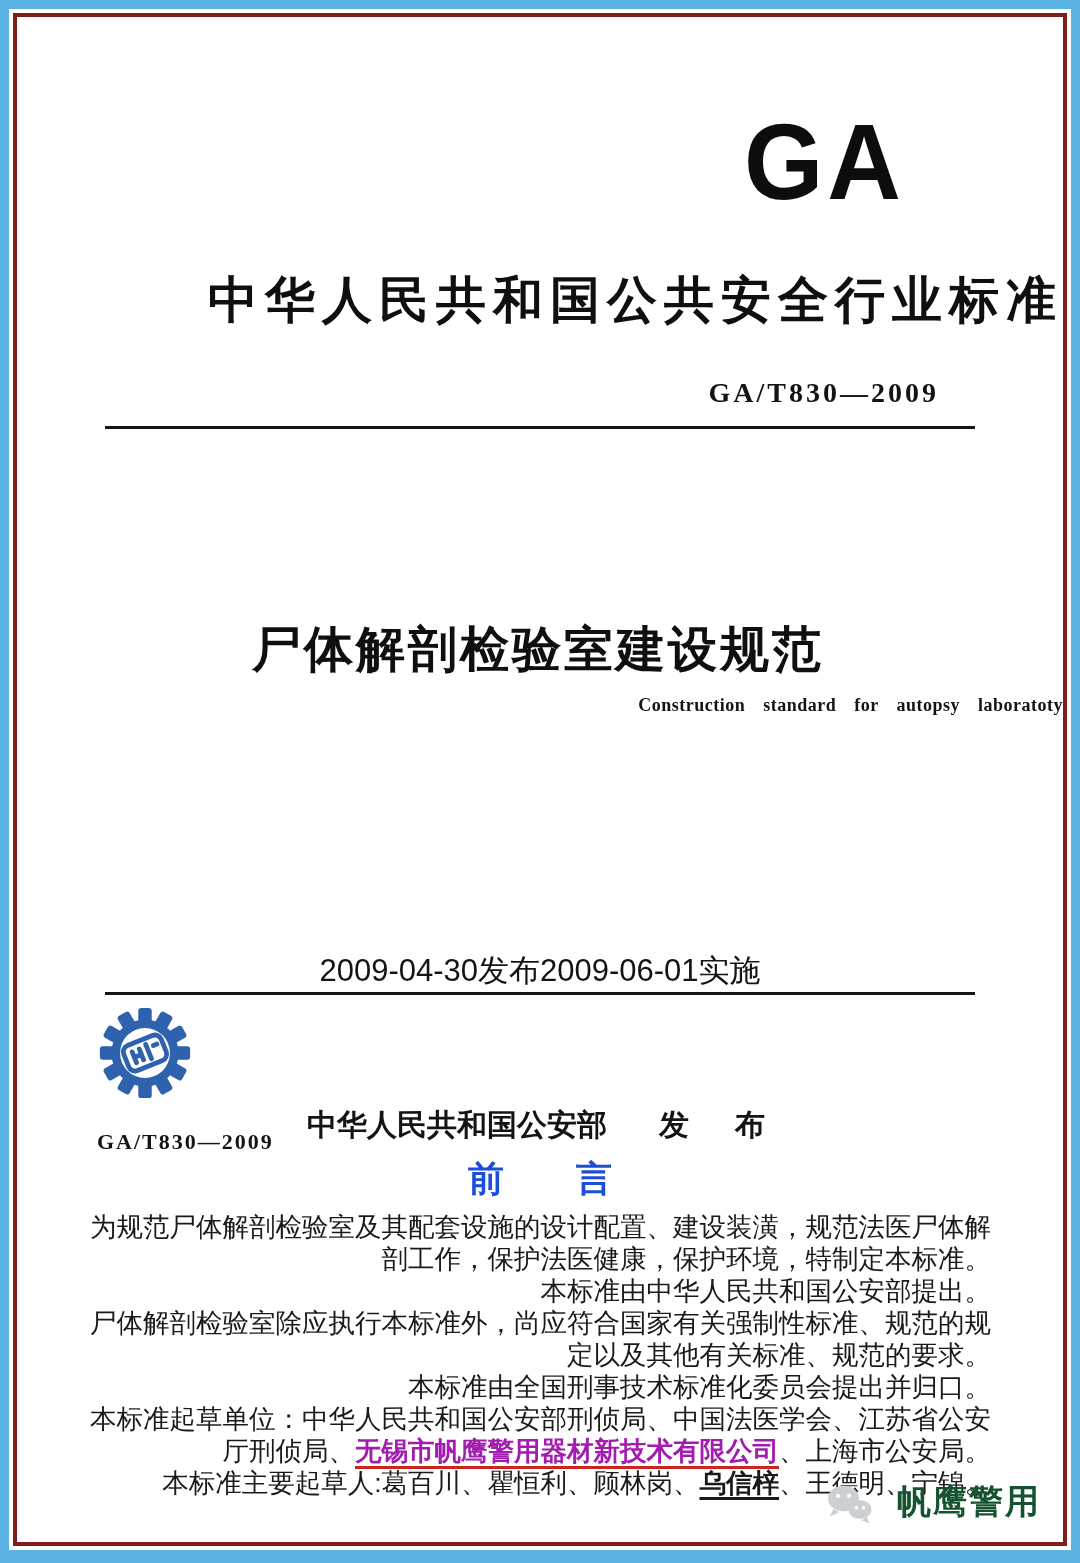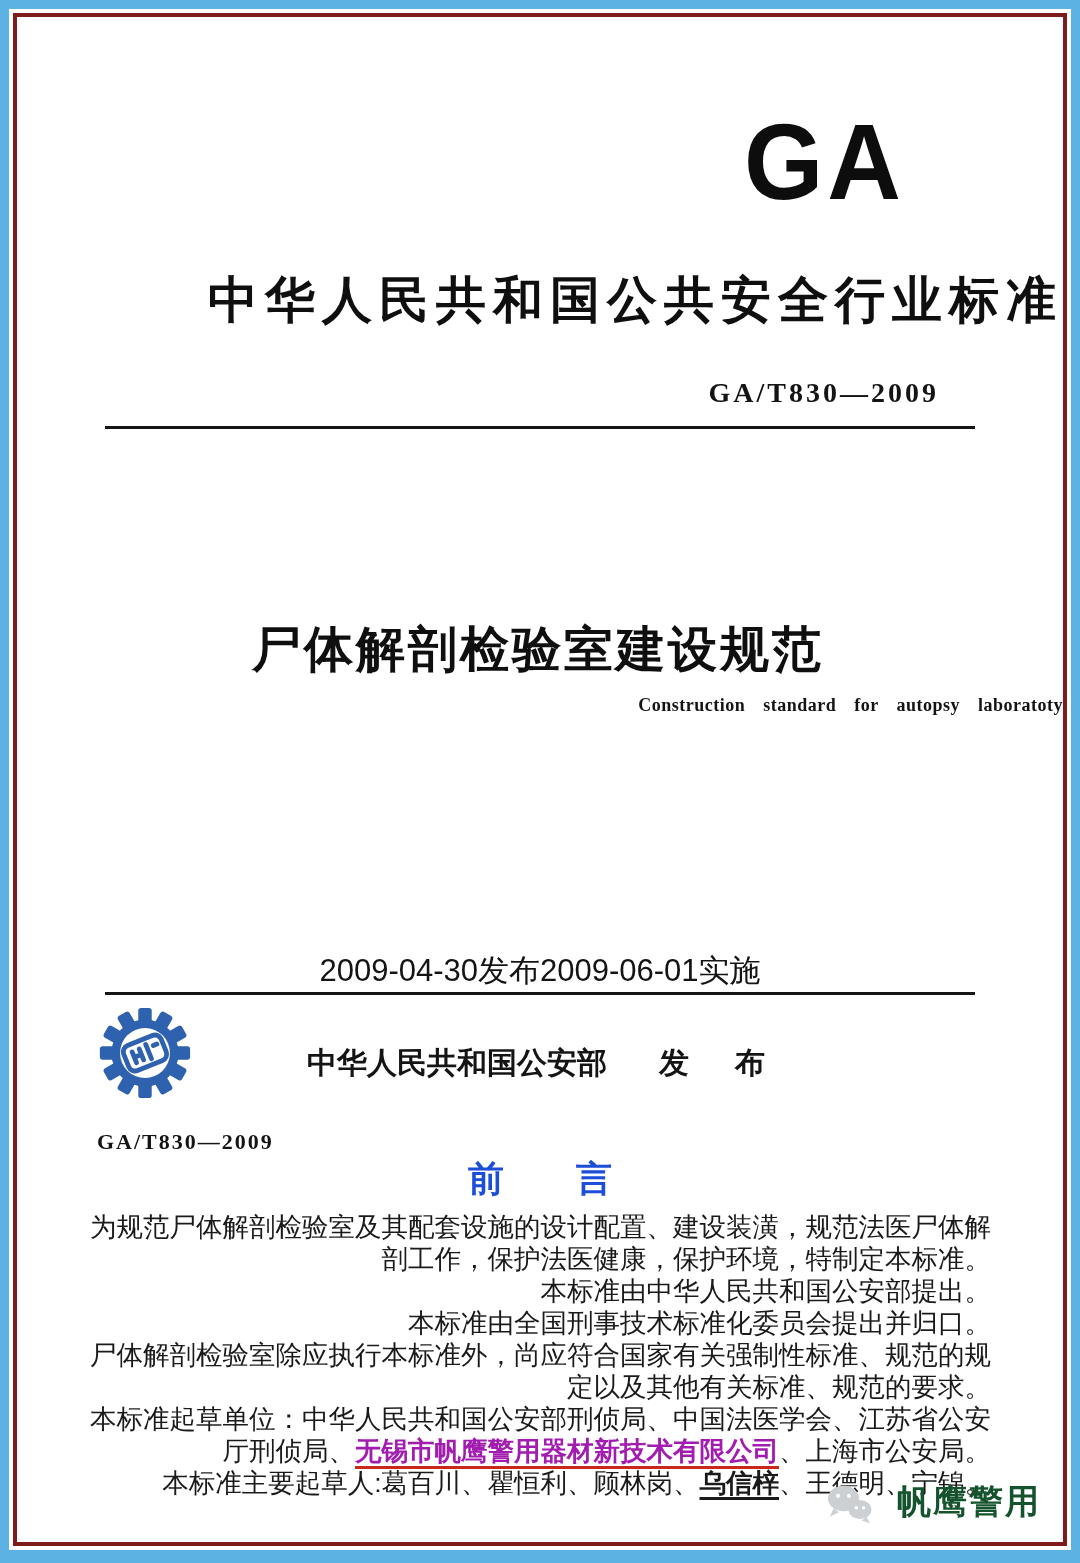--- a/index.html
+++ b/index.html
@@ -47,21 +47,21 @@
     font-size:18px;font-weight:bold;word-spacing:13px;letter-spacing:0.5px;
     white-space:nowrap;
   }
   .dates-row{
     position:absolute;top:933px;left:88px;right:88px;
     display:flex;justify-content:center;
     font-size:31px;font-weight:500;white-space:nowrap;
   }
   .seal{position:absolute;top:988px;left:80px;width:96px;height:96px;}
   .publisher-line{
-    position:absolute;top:1026px;left:0;right:0;
+    position:absolute;top:1088px;left:0;right:0;
     text-align:center;font-size:30px;font-weight:bold;white-space:nowrap;
   }
   .release-label{margin-left:52px;letter-spacing:8px;}
   
   .standard-code-2{
     position:absolute;top:1112px;left:80px;
     font-family:"Liberation Serif",serif;font-weight:bold;
     font-size:22px;letter-spacing:2px;
   }
   .fw-heading{
@@ -154,22 +154,22 @@
     <span>中华人民共和国公安部</span><span class="release-label">发　布</span>
   </div>
 
   <div class="standard-code-2">GA/T830—2009</div>
 
   <div class="fw-heading">前　　言</div>
 
   <div class="fw-body">
     <p>为规范尸体解剖检验室及其配套设施的设计配置、建设装潢，规范法医尸体解剖工作，保护法医健康，保护环境，特制定本标准。</p>
     <p>本标准由中华人民共和国公安部提出。</p>
+    <p>尸体解剖检验室除应执行本标准外，尚应符合国家有关强制性标准、规范的规定以及其他有关标准、规范的要求。</p>
     <p>本标准由全国刑事技术标准化委员会提出并归口。</p>
-    <p>尸体解剖检验室除应执行本标准外，尚应符合国家有关强制性标准、规范的规定以及其他有关标准、规范的要求。</p>
     <p><span>本标准起草单位：中华人民共和国公安部刑侦局、中国法医学会、江苏省公安厅刑侦局、</span><span class="company-highlight">无锡市帆鹰警用器材新技术有限公司</span><span>、上海市公安局。</span></p>
     <p><span>本标准主要起草人:葛百川、瞿恒利、顾林岗、</span><span class="drafter-highlight">乌信梓</span><span>、王德明、宁锦。</span></p>
   </div>
 
   <div class="watermark">
     <span class="wm-icon">
       <svg viewBox="0 0 52 46" width="48" height="42" aria-hidden="true">
         <g fill="#ccd0d3">
           <ellipse cx="20" cy="17" rx="17" ry="14"></ellipse>
           <path d="M9 28 l-4 9 10-5 z"></path>

